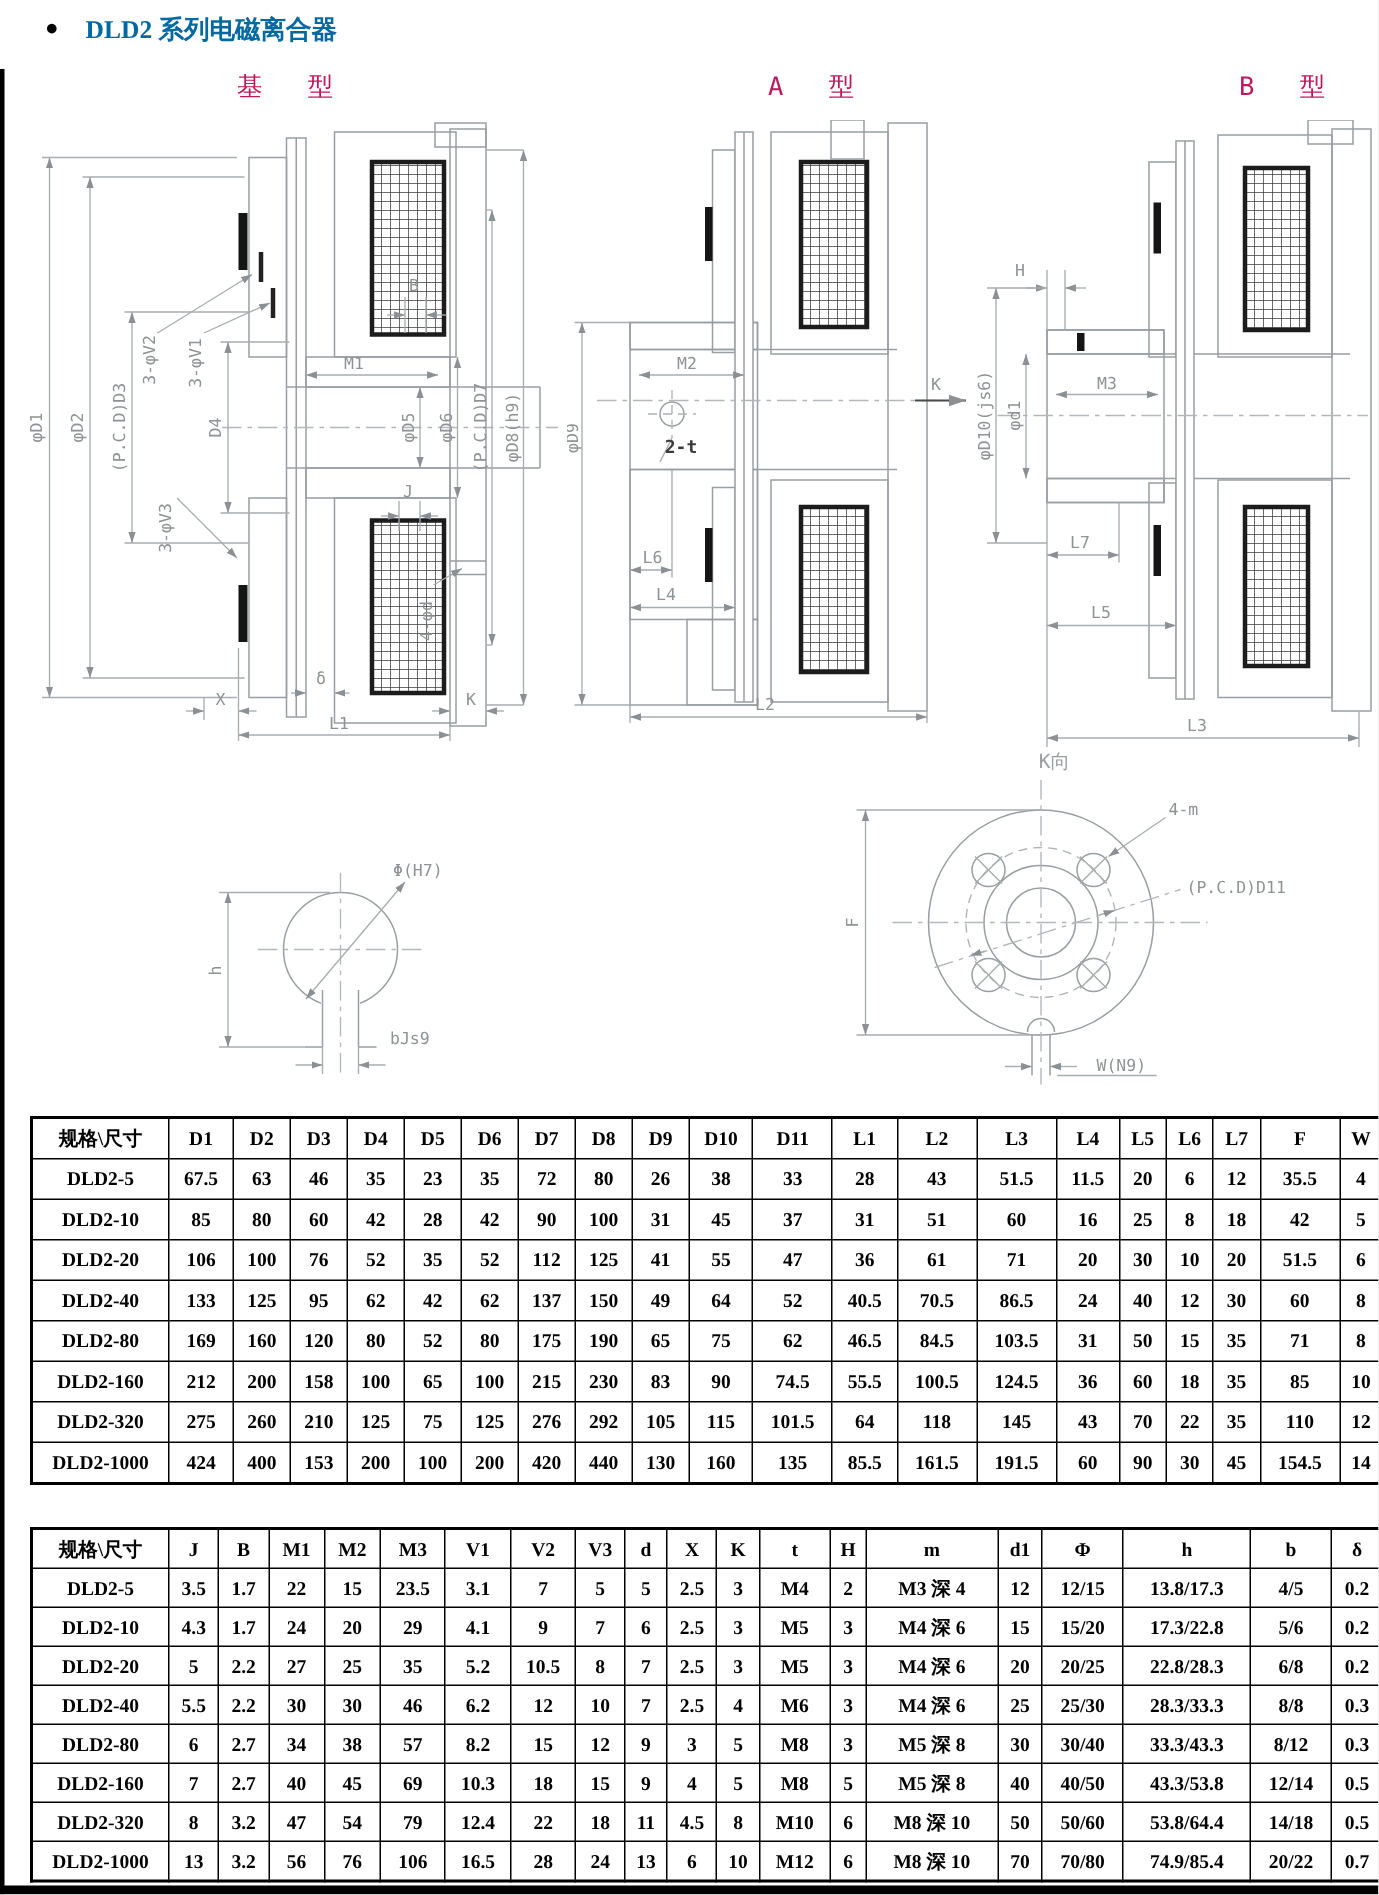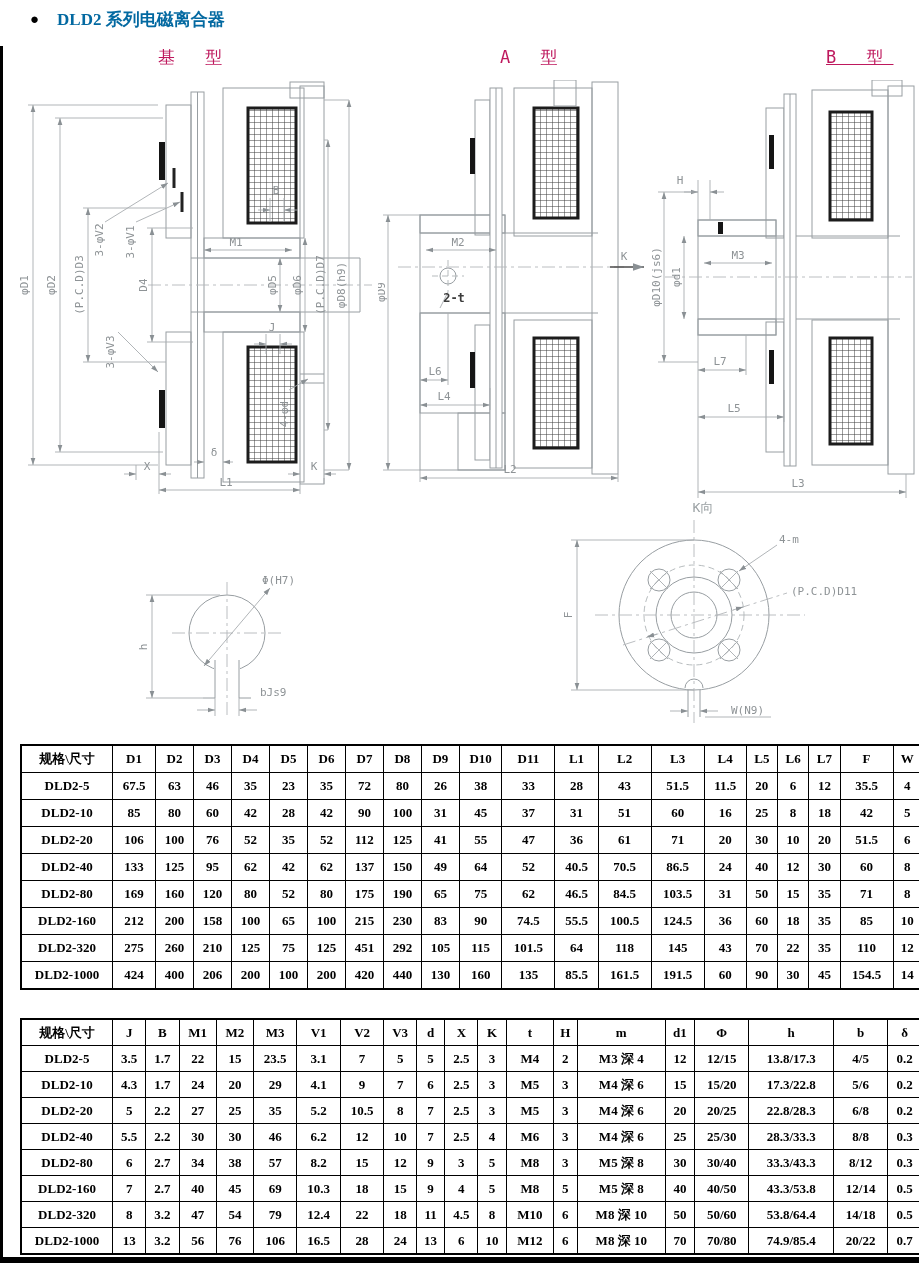--- a/index.html
+++ b/index.html
@@ -42,22 +42,22 @@
 
   <div class="edge" style="left:0;top:46px;width:3px;height:1217px;"></div>
   <div class="edge" style="left:0;top:1257px;width:919px;height:6px;"></div>
 
   <div id="title-row">
     <span id="title-bullet">●</span>
     <span id="doc-title">DLD2 系列电磁离合器</span>
   </div>
 
   <div class="dwg-title" style="left:158px;">基 型</div>
-  <div class="dwg-title" style="left:500px;">A 型</div>
-  <div class="dwg-title" style="left:826px;text-decoration:underline;">B 型</div>
+  <div class="dwg-title" style="left:512px;">A 型</div>
+  <div class="dwg-title" style="left:826px;">B 型</div>
 
   <svg style="left:8px;top:80px;" width="370" height="420" viewBox="0 0 370 420">
     <defs>
       <marker id="ar1" viewBox="0 0 10 6" markerWidth="9" markerHeight="6" refX="9" refY="3" orient="auto-start-reverse">
         <path d="M0,0L9,3L0,6z" fill="#8a9094"></path>
         </marker>
       <pattern id="ht1" patternUnits="userSpaceOnUse" width="6" height="6" patternTransform="rotate(45)">
         <line x1="0" y1="0" x2="0" y2="6" stroke="#a3a8ab" stroke-width="1"></line>
         </pattern>
       <pattern id="gr1" patternUnits="userSpaceOnUse" width="6" height="6">
@@ -544,40 +544,40 @@
           <td>10</td>
         </tr>
         <tr>
           <td>DLD2-320</td>
           <td>275</td>
           <td>260</td>
           <td>210</td>
           <td>125</td>
           <td>75</td>
           <td>125</td>
-          <td>451</td>
+          <td>276</td>
           <td>292</td>
           <td>105</td>
           <td>115</td>
           <td>101.5</td>
           <td>64</td>
           <td>118</td>
           <td>145</td>
           <td>43</td>
           <td>70</td>
           <td>22</td>
           <td>35</td>
           <td>110</td>
           <td>12</td>
         </tr>
         <tr>
           <td>DLD2-1000</td>
           <td>424</td>
           <td>400</td>
-          <td>206</td>
+          <td>153</td>
           <td>200</td>
           <td>100</td>
           <td>200</td>
           <td>420</td>
           <td>440</td>
           <td>130</td>
           <td>160</td>
           <td>135</td>
           <td>85.5</td>
           <td>161.5</td>

